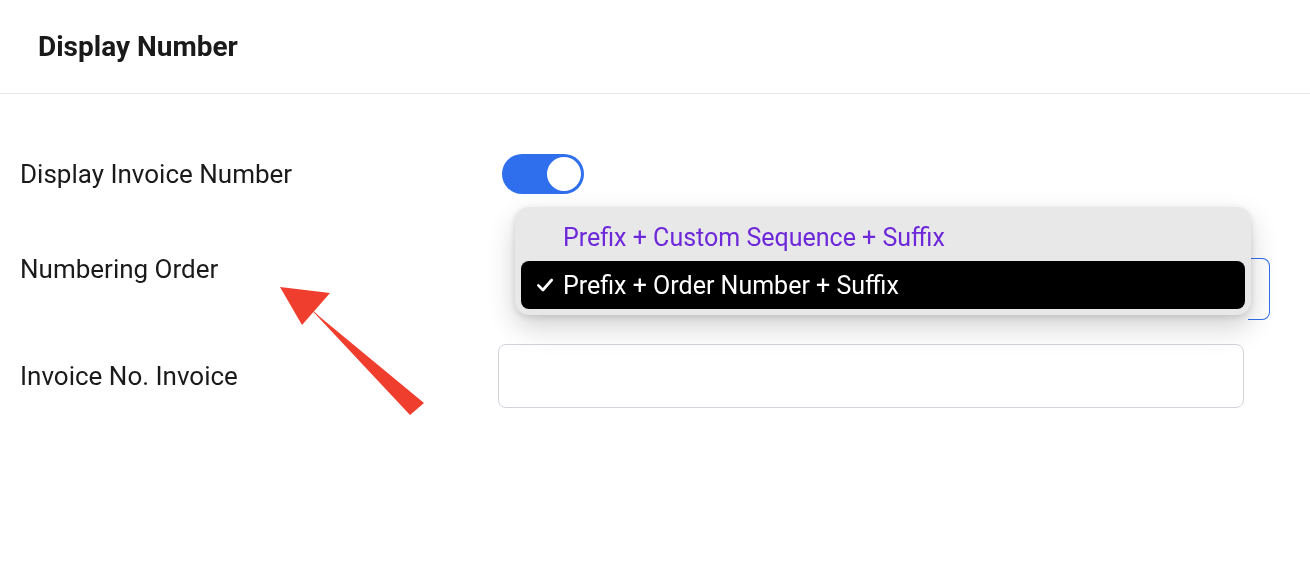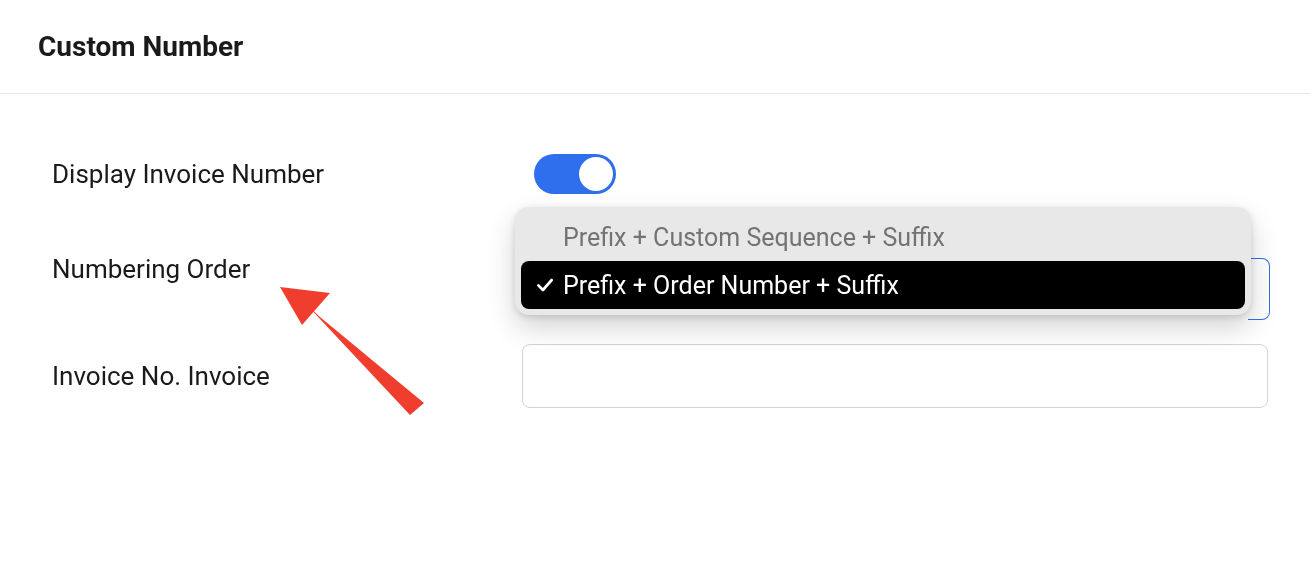--- a/index.html
+++ b/index.html
@@ -19,21 +19,21 @@
     .section-header {
       padding: 30px 0 30px 38px;
       border-bottom: 1px solid #e5e7eb;
     }
     .section-title {
       font-size: 28px;
       font-weight: 700;
       color: #1a1a1a;
     }
     .form-rows {
-      padding: 60px 0 0 52px;
+      padding: 60px 0 0 20px;
     }
     .form-row {
       display: flex;
       align-items: center;
       margin-bottom: 60px;
       position: relative;
     }
     .form-label {
       width: 478px;
       font-size: 26px;
@@ -87,21 +87,21 @@
       padding: 6px 6px;
       z-index: 50;
     }
     .dropdown-option {
       display: flex;
       align-items: center;
       height: 48px;
       border-radius: 8px;
       padding: 0 10px;
       font-size: 25px;
-      color: #737373;
+      color: #6d28d9;
       cursor: pointer;
     }
     .dropdown-option .check-slot {
       width: 28px;
       display: inline-flex;
       justify-content: center;
       align-items: center;
     }
     .dropdown-option.selected {
       background: #000000;
@@ -135,21 +135,21 @@
     }
     .check-icon {
       width: 20px;
       height: 20px;
     }
   </style>
 </head>
 <body>
 
 <div class="section-header">
-  <h2 class="section-title">Custom Number</h2>
+  <h2 class="section-title">Display Number</h2>
 </div>
 
 <div class="form-rows">
 
   <div class="form-row">
     <div class="form-label">Display Invoice Number</div>
     <div class="form-control-area">
       <div class="toggle">
         <div class="toggle-knob"></div>
       </div>

